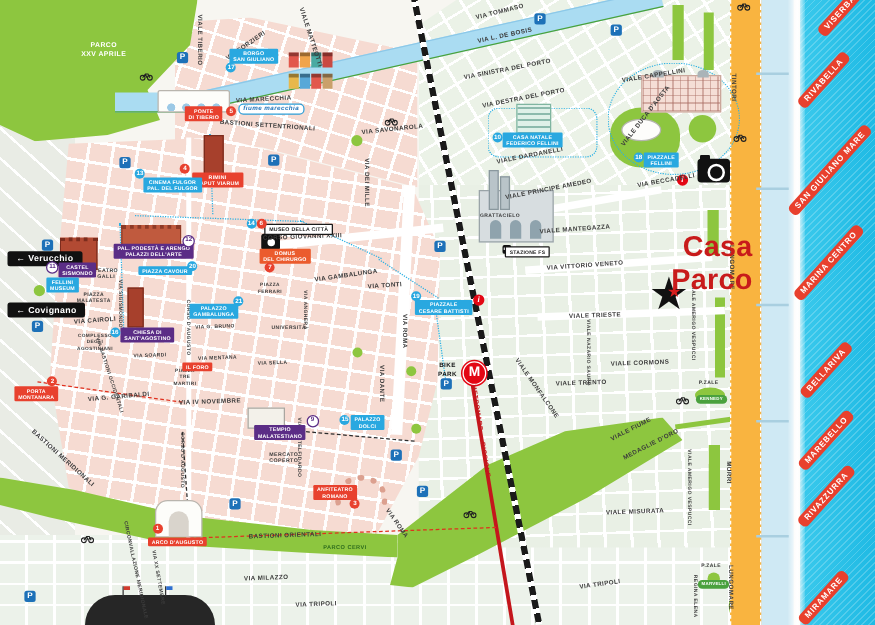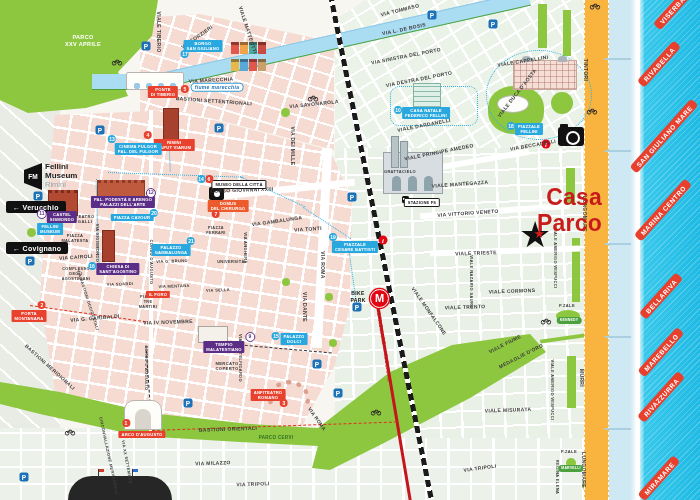--- a/index.html
+++ b/index.html
@@ -214,28 +214,20 @@
     <div>Casa Parco</div>
   </div>
   <div id="star">
     <span class="sb">★</span>
     <span class="sr">★</span>
   </div>
 
   <div class="dirsign" style="top:201px">← Verucchio</div>
   <div class="dirsign" style="top:242px">← Covignano</div>
 
-  <div id="fmlogo">
-    <div id="fmmark">FM</div>
-    <div id="fmtext">
-      <div>Fellini</div>
-      <div>Museum</div>
-      <div class="lt">Rimini</div>
-    </div>
-  </div>
 
   <div id="gen"></div>
 <div class="slabel park-t" style="left: 83px; top: 41px; font-size: 5.5px; transform: translate(-50%, -50%) rotate(0deg);">PARCO
 XXV APRILE</div>
     <div class="slabel parkdark-t" style="left: 276px; top: 438px; font-size: 4.5px; transform: translate(-50%, -50%) rotate(0deg);">PARCO CERVI</div>
     <div class="slabel rpill" style="left: 217px; top: 87px; font-size: 5px; transform: translate(-50%, -50%) rotate(0deg);">fiume marecchia</div>
     <div class="slabel" style="left: 159px; top: 32px; font-size: 5px; transform: translate(-50%, -50%) rotate(90deg);">VIALE TIBERIO</div>
     <div class="slabel" style="left: 197px; top: 37px; font-size: 5px; transform: translate(-50%, -50%) rotate(-35deg);">VIA FORZIERI</div>
     <div class="slabel" style="left: 211px; top: 80px; font-size: 5px; transform: translate(-50%, -50%) rotate(-3deg);">VIA MARECCHIA</div>
     <div class="slabel" style="left: 214px; top: 101px; font-size: 5px; transform: translate(-50%, -50%) rotate(4deg);">BASTIONI SETTENTRIONALI</div>

